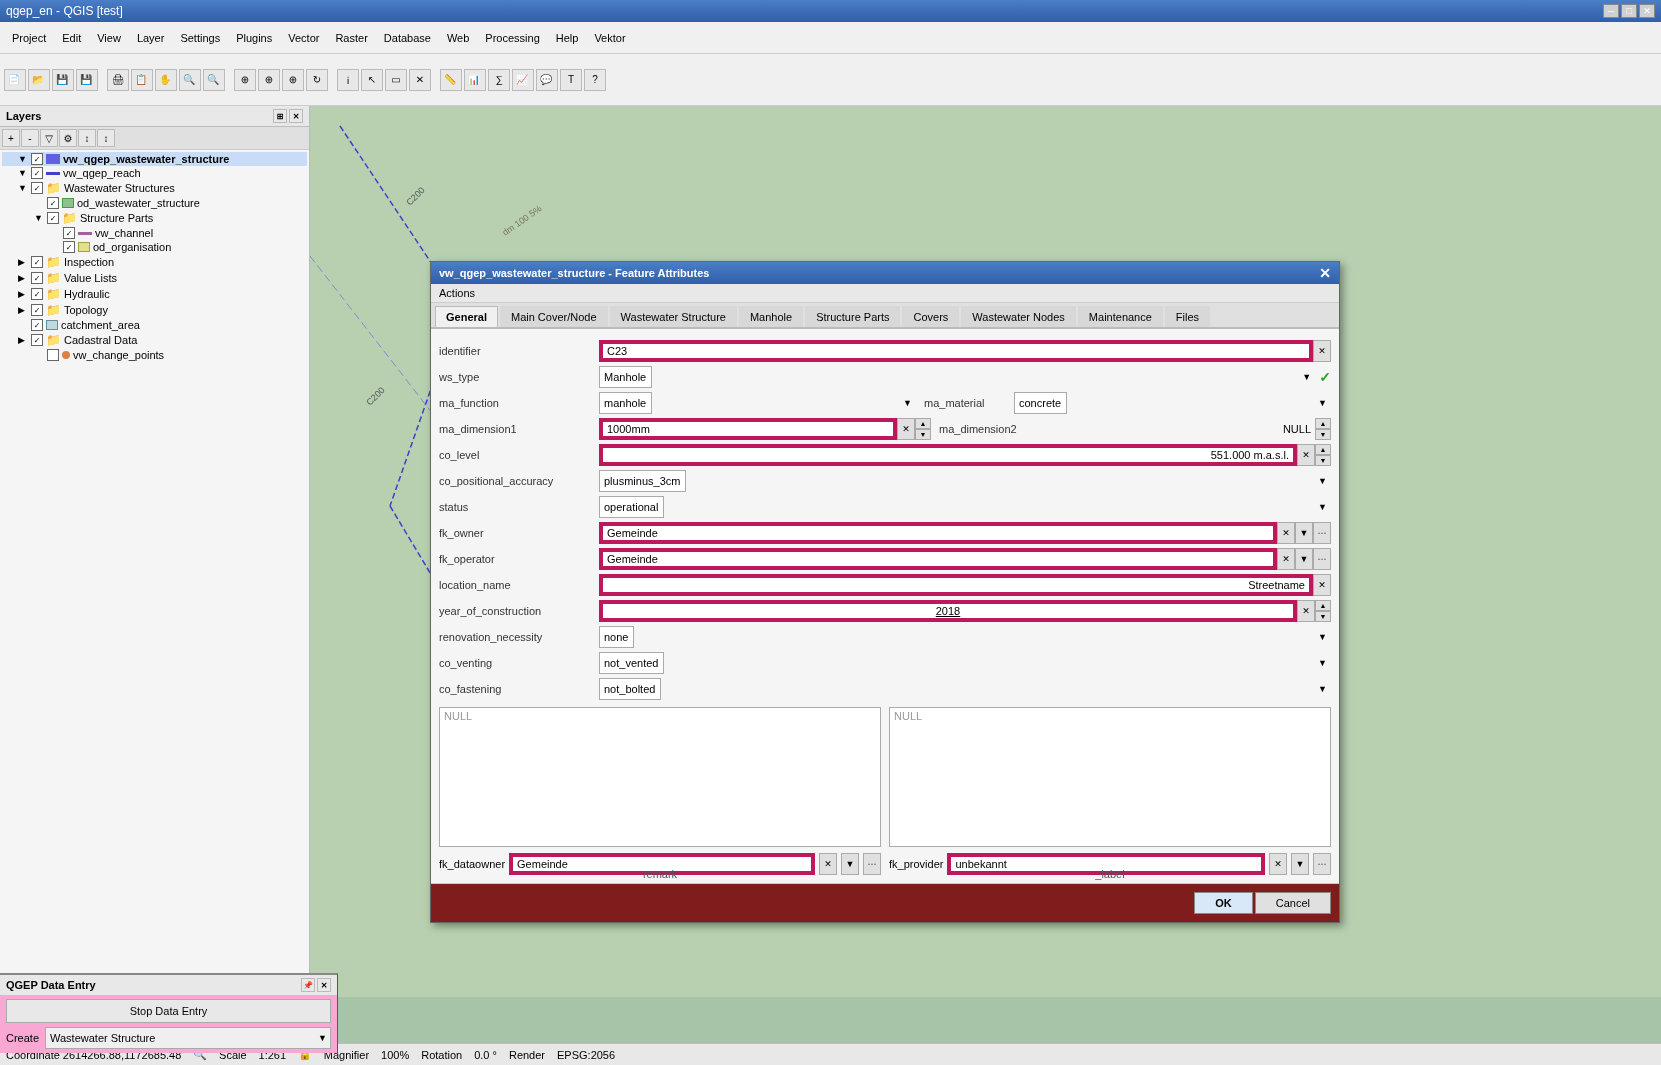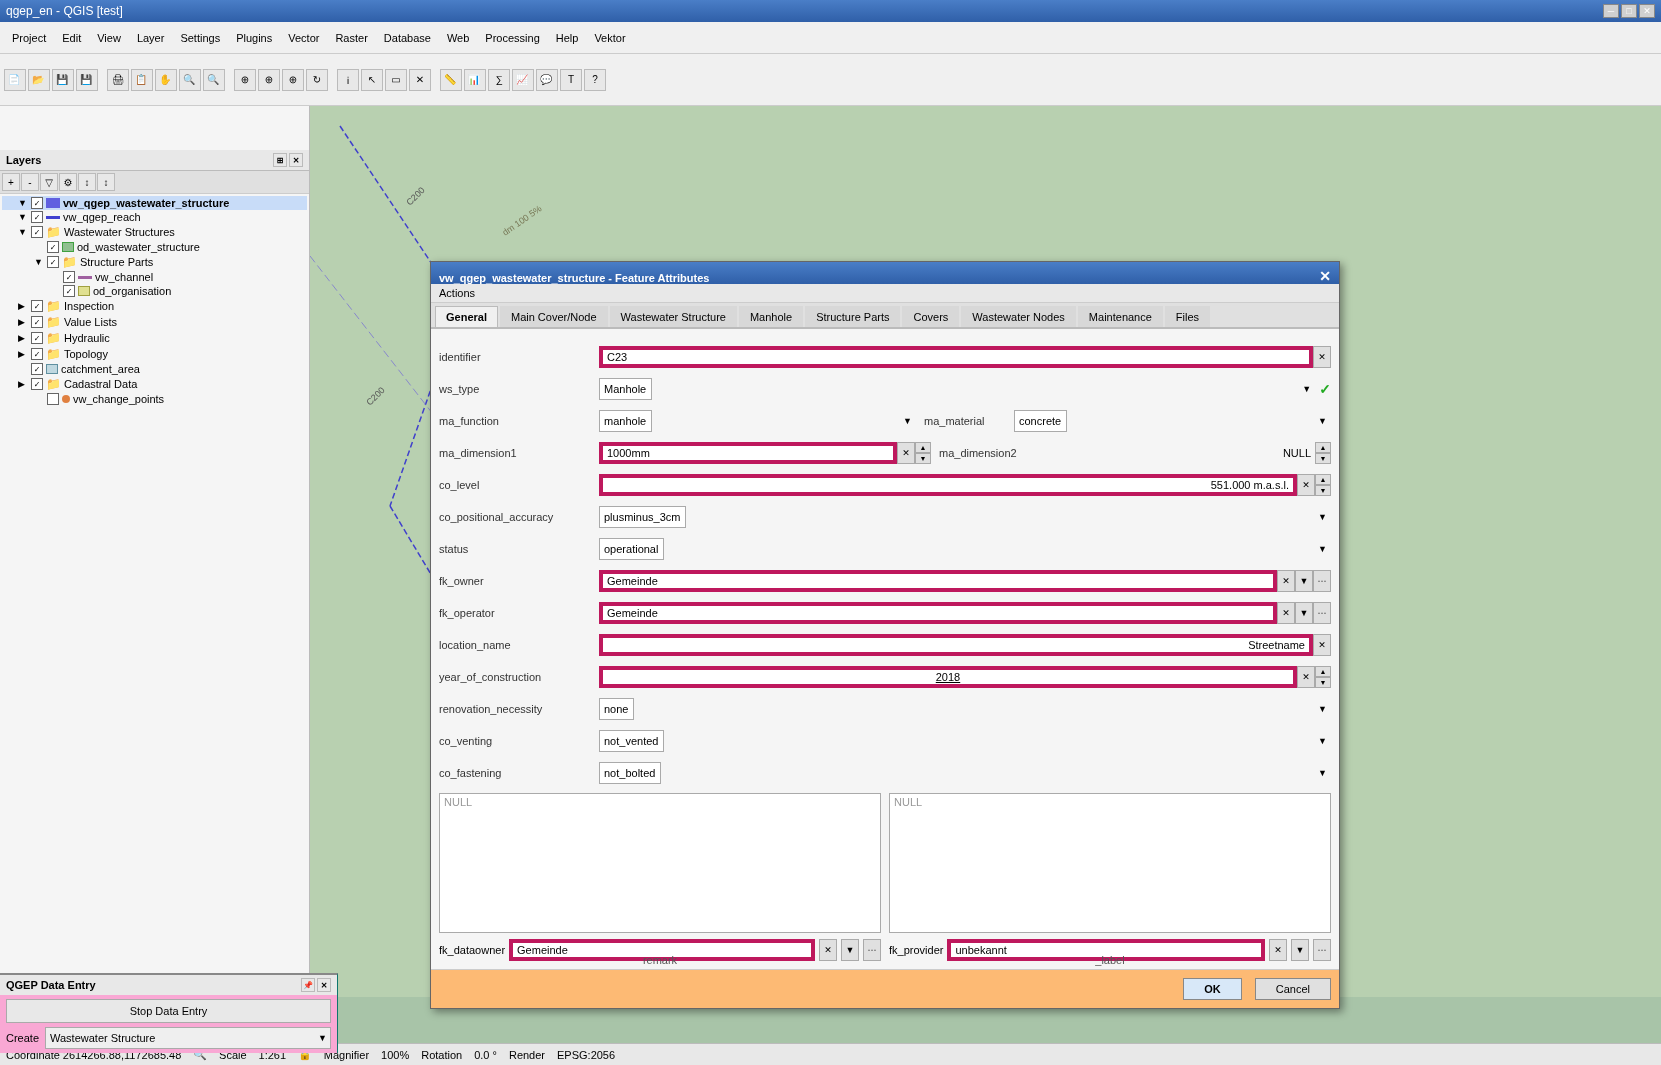--- a/index.html
+++ b/index.html
@@ -17,62 +17,62 @@
     
     .toolbar-area { background: #f0f0f0; border-bottom: 1px solid #ccc; padding: 2px 4px; display: flex; flex-wrap: wrap; gap: 2px; }
     .tb-btn { width: 22px; height: 22px; background: #e8e8e8; border: 1px solid #bbb; display: flex; align-items: center; justify-content: center; font-size: 10px; cursor: pointer; }
     .tb-sep { width: 5px; }
 
     
     .main-area { display: flex; height: calc(1065px - 22px - 22px - 52px - 22px); }
 
     
     .left-panel { width: 310px; background: #f5f5f5; border-right: 1px solid #bbb; display: flex; flex-direction: column; }
-    .panel-header { background: #e8e8e8; border-bottom: 1px solid #bbb; padding: 3px 6px; display: flex; align-items: center; justify-content: space-between; font-weight: bold; font-size: 11px; margin-top: 44px; }
+    .panel-header { background: #e8e8e8; border-bottom: 1px solid #bbb; padding: 3px 6px; display: flex; align-items: center; justify-content: space-between; font-weight: bold; font-size: 11px; }
     .panel-toolbar { display: flex; gap: 1px; padding: 2px; background: #e0e0e0; border-bottom: 1px solid #ccc; }
     .layer-tree { flex: 1; overflow-y: auto; padding: 2px; font-size: 11px; }
     .layer-item { display: flex; align-items: center; padding: 1px 2px; cursor: pointer; gap: 3px; }
     .layer-indent-1 { padding-left: 16px; }
     .layer-indent-2 { padding-left: 32px; }
     .layer-indent-3 { padding-left: 48px; }
     .expand-arrow { font-size: 9px; width: 10px; }
     .checkbox { width: 12px; height: 12px; border: 1px solid #666; background: white; display: inline-flex; align-items: center; justify-content: center; font-size: 8px; }
     .checkbox.checked { background: #fff; }
     .data-entry-header { background: #e8e8e8; padding: 3px 6px; display: flex; align-items: center; justify-content: space-between; font-weight: bold; }
 
     
     .status-bar { position: fixed; bottom: 0; left: 0; right: 0; height: 22px; background: #e8e8e8; border-top: 1px solid #bbb; display: flex; align-items: center; padding: 0 6px; font-size: 11px; gap: 12px; }
     .dialog { position: absolute; top: 155px; left: 430px; width: 910px; background: #f0f0f0; border: 1px solid #666; box-shadow: 3px 3px 8px rgba(0,0,0,0.4); }
-    .dialog-title { background: linear-gradient(to bottom, #4a7ec7, #2f5fa8); color: white; height: 22px; display: flex; align-items: flex-end; justify-content: space-between; padding: 0 8px; font-size: 11px; font-weight: bold; }
+    .dialog-title { background: linear-gradient(to bottom, #4a7ec7, #2f5fa8); color: white; height: 22px; display: flex; align-items: center; justify-content: space-between; padding: 0 8px; font-size: 11px; font-weight: bold; }
     .dialog-close { color: white; font-weight: bold; cursor: pointer; font-size: 14px; }
     .dialog-actions-bar { background: #e8e8e8; padding: 3px 8px; font-size: 11px; border-bottom: 1px solid #ccc; }
     .dialog-tabs { display: flex; background: #e0e0e0; border-bottom: 2px solid #bbb; padding: 0 4px; }
     .tab { padding: 4px 10px; font-size: 11px; cursor: pointer; border: 1px solid transparent; border-bottom: none; margin-top: 3px; background: #d8d8d8; margin-right: 2px; }
     .tab.active { background: #f0f0f0; border-color: #bbb; font-weight: bold; }
     .dialog-body { padding: 8px; background: #f5f5f5; }
 
     
-    .form-row { display: flex; align-items: center; margin: 8px 0; min-height: 24px; }
+    .form-row { display: flex; align-items: center; margin: 2px 0; min-height: 24px; }
     .form-label { width: 160px; font-size: 11px; color: #333; flex-shrink: 0; }
     .form-label-sm { width: 100px; font-size: 11px; color: #333; flex-shrink: 0; }
     .form-input { flex: 1; height: 22px; border: 4px solid #be185d; background: white; padding: 1px 4px; font-size: 11px; }
     .form-select { flex: 1; height: 22px; border: 1px solid #aaa; background: white; padding: 1px 4px; font-size: 11px; appearance: none; }
     .form-select-wrap { flex: 1; position: relative; }
     .form-select-wrap::after { content: '▼'; position: absolute; right: 4px; top: 50%; transform: translateY(-50%); font-size: 9px; pointer-events: none; }
     .field-btn { width: 18px; height: 22px; background: #e0e0e0; border: 1px solid #aaa; font-size: 9px; cursor: pointer; display: flex; align-items: center; justify-content: center; }
     .spin-btn { width: 16px; height: 11px; background: #e0e0e0; border: 1px solid #aaa; font-size: 7px; cursor: pointer; display: flex; align-items: center; justify-content: center; }
     .spin-group { display: flex; flex-direction: column; }
 
     
     .textarea-section { display: flex; gap: 8px; margin: 6px 0; }
     .textarea-wrap { flex: 1; border: 1px solid #aaa; background: white; position: relative; min-height: 140px; }
     .textarea-inner { width: 100%; height: 100%; border: none; background: transparent; padding: 4px; font-size: 11px; resize: none; }
 
     
-    .dialog-footer { display: flex; justify-content: flex-end; gap: 13px; padding: 8px; background: #fdba74; border-top: 1px solid #ccc; }
+    .dialog-footer { display: flex; justify-content: flex-end; gap: 2px; padding: 8px; background: #7f1d1d; border-top: 1px solid #ccc; }
     .dlg-btn { padding: 4px 20px; font-size: 11px; border: 1px solid #888; background: #e0e0e0; cursor: pointer; }
     .dlg-btn.ok { background: #d8e8f8; font-weight: bold; }
 
     
     .green-check { color: #22aa22; font-weight: bold; font-size: 14px; margin-left: 4px; }
   </style>
 </head>
 <body>
 
 <div class="title-bar">

